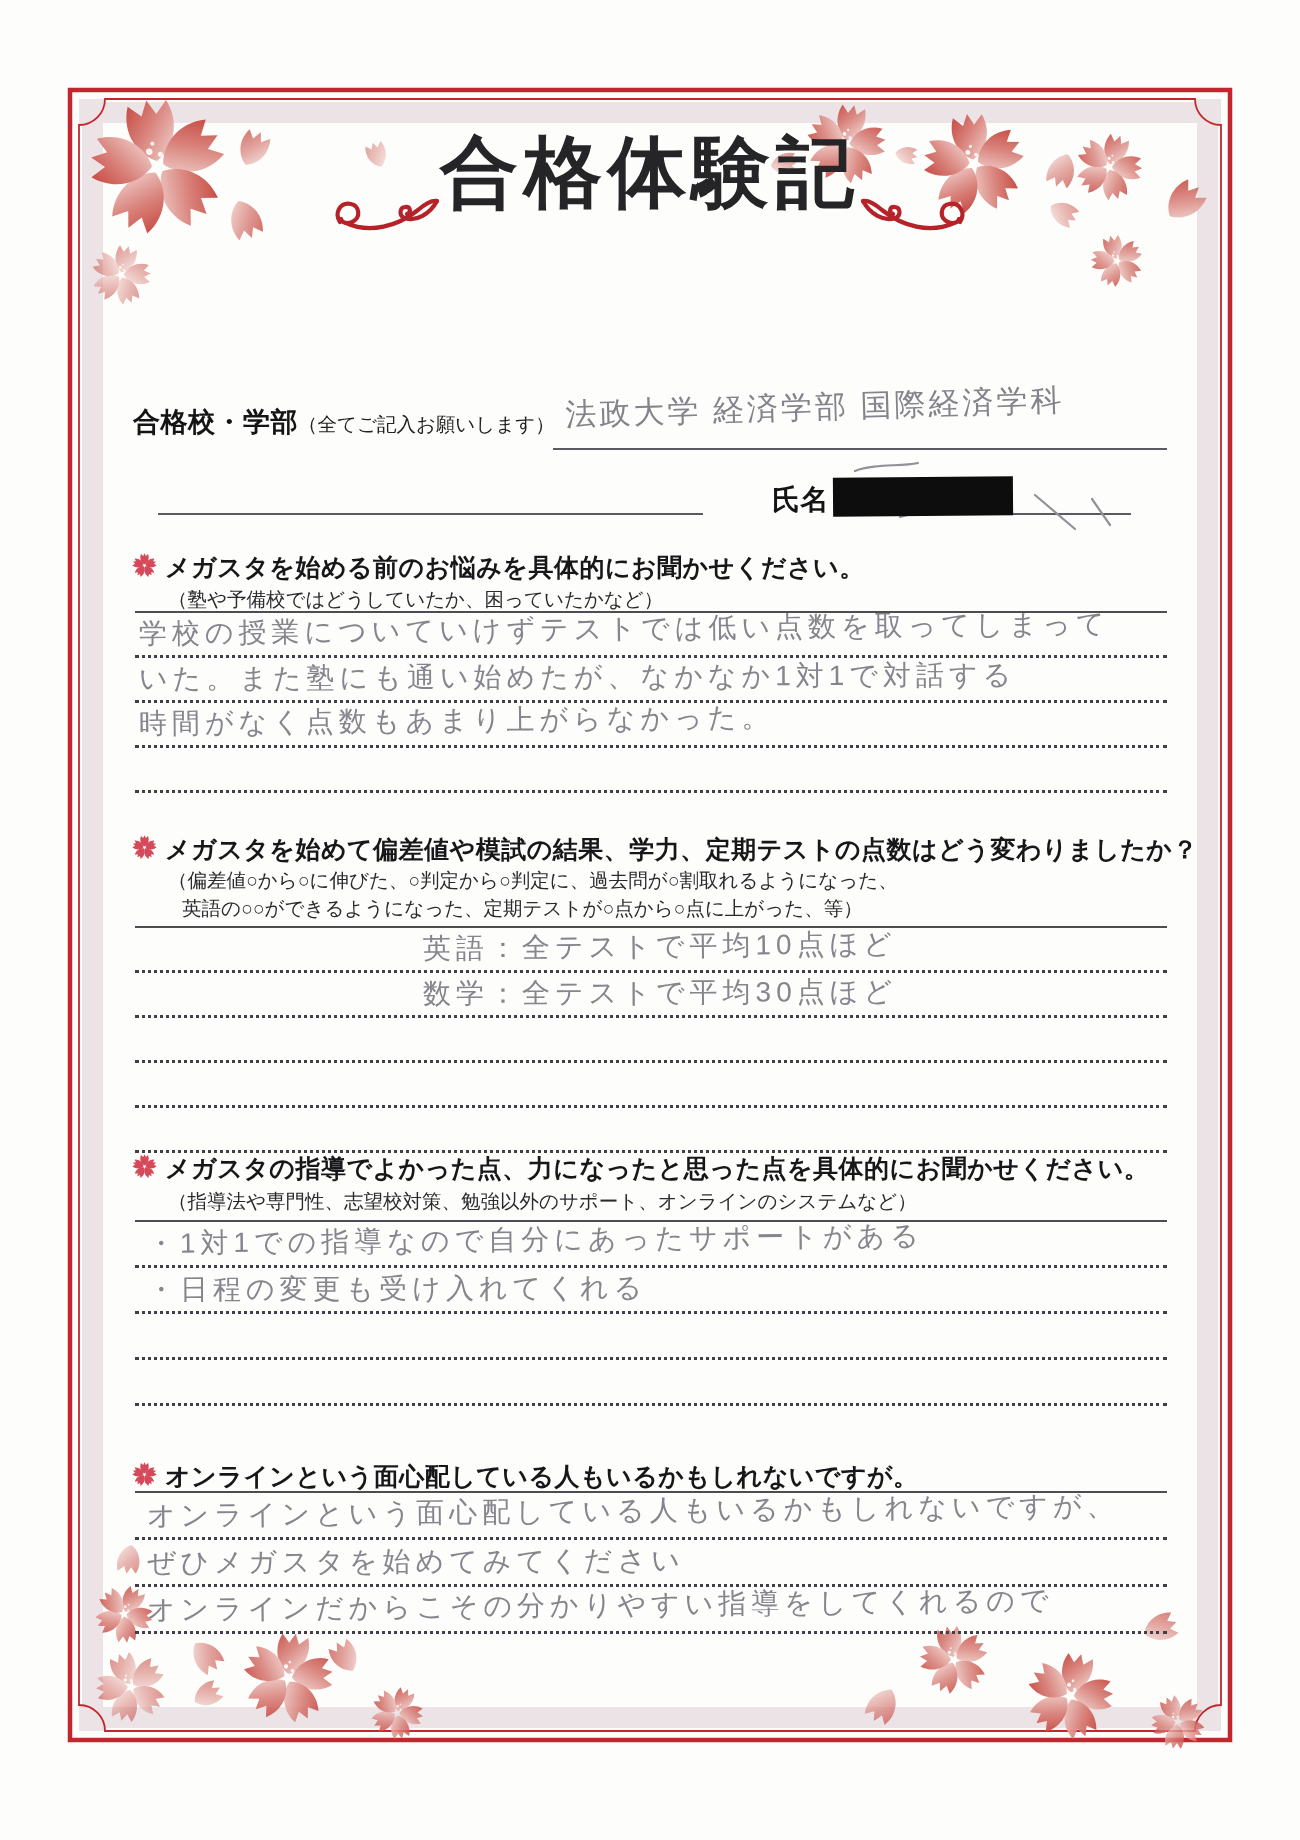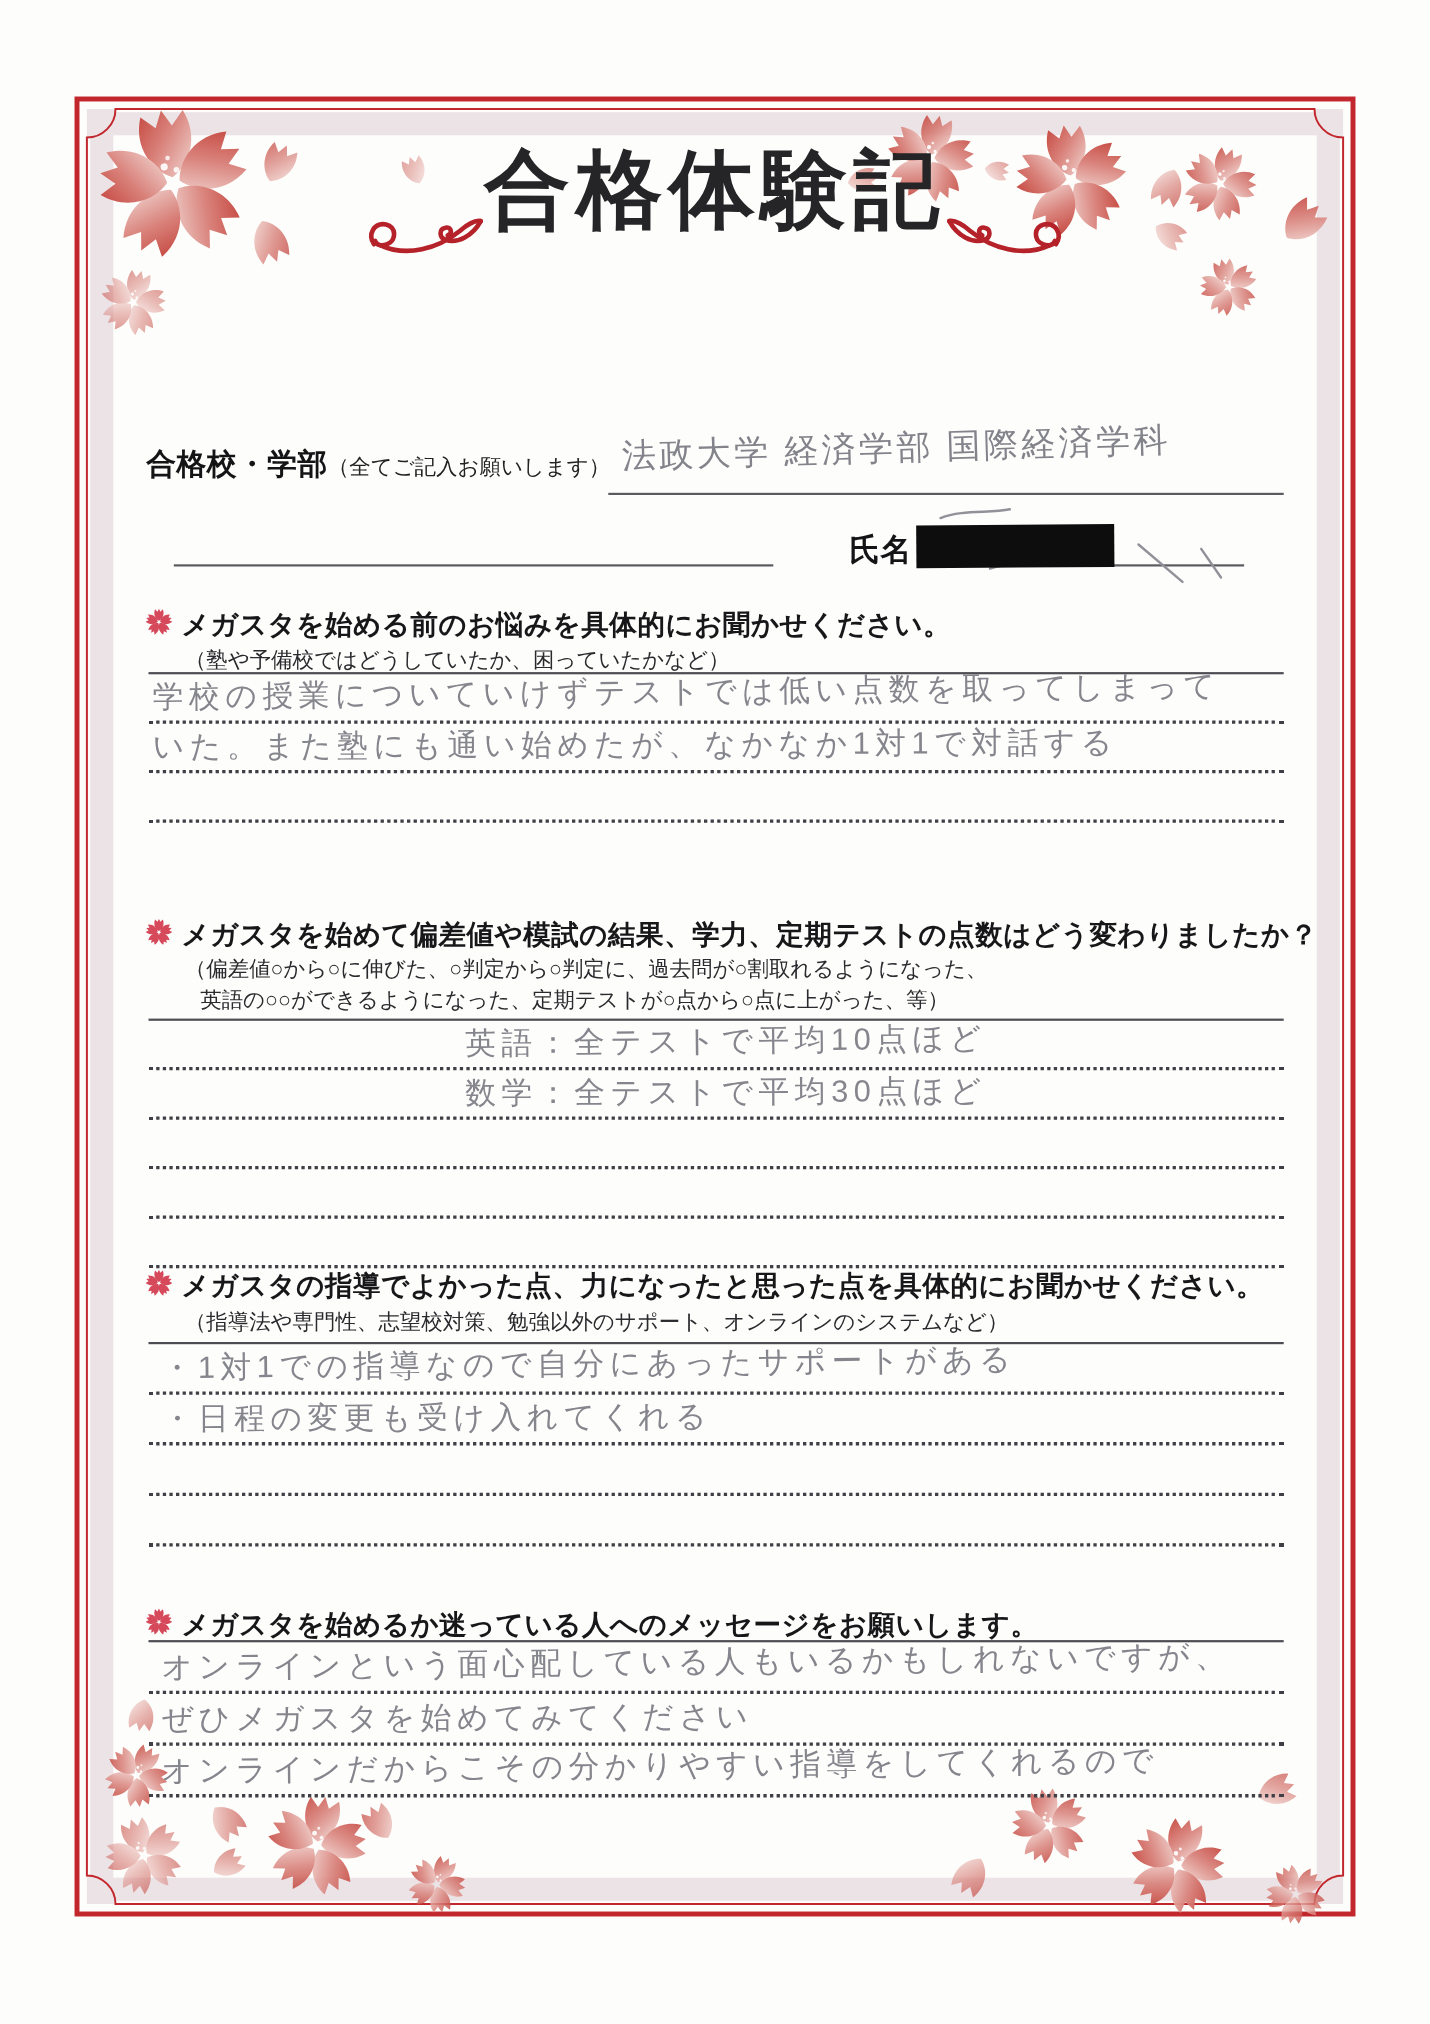--- a/index.html
+++ b/index.html
@@ -209,20 +209,23 @@
     <div class="qtext">メガスタを始める前のお悩みを具体的にお聞かせください。</div>
   </div>
   <div class="qnote" style="top:586px">（塾や予備校ではどうしていたか、困っていたかなど）</div>
   <div class="ans a1" style="top:611px">
     <div class="arow">
         <span class="hand">学校の授業についていけずテストでは低い点数を取ってしまって</span>
       </div>
     <div class="arow">
         <span class="hand">いた。また塾にも通い始めたが、なかなか1対1で対話する</span>
       </div>
+    <div class="arow">
+        <span class="hand">時間がなく点数もあまり上がらなかった。</span>
+      </div>
     <div class="arow"></div>
   </div>
 
   <div class="qhead" style="top:833px">
     <svg class="bullet" viewBox="-50 -50 100 100">
         <use href="#petals" fill="#d5495a"></use>
       </svg>
     <div class="qtext">メガスタを始めて偏差値や模試の結果、学力、定期テストの点数はどう変わりましたか？</div>
   </div>
   <div class="qnote" style="top:867px">（偏差値○から○に伸びた、○判定から○判定に、過去問が○割取れるようになった、</div>
@@ -254,21 +257,21 @@
         <span class="hand">・日程の変更も受け入れてくれる</span>
       </div>
     <div class="arow"></div>
     <div class="arow"></div>
   </div>
 
   <div class="qhead" style="top:1460px">
     <svg class="bullet" viewBox="-50 -50 100 100">
         <use href="#petals" fill="#d5495a"></use>
       </svg>
-    <div class="qtext">メガスタを始めるか迷っている人へのメッセージをお願いします。</div>
+    <div class="qtext">オンラインという面心配している人もいるかもしれないですが。</div>
   </div>
   <div class="ans a4" style="top:1491px">
     <div class="arow">
         <span class="hand">オンラインという面心配している人もいるかもしれないですが、</span>
       </div>
     <div class="arow">
         <span class="hand">ぜひメガスタを始めてみてください</span>
       </div>
     <div class="arow">
         <span class="hand">オンラインだからこその分かりやすい指導をしてくれるので</span>

